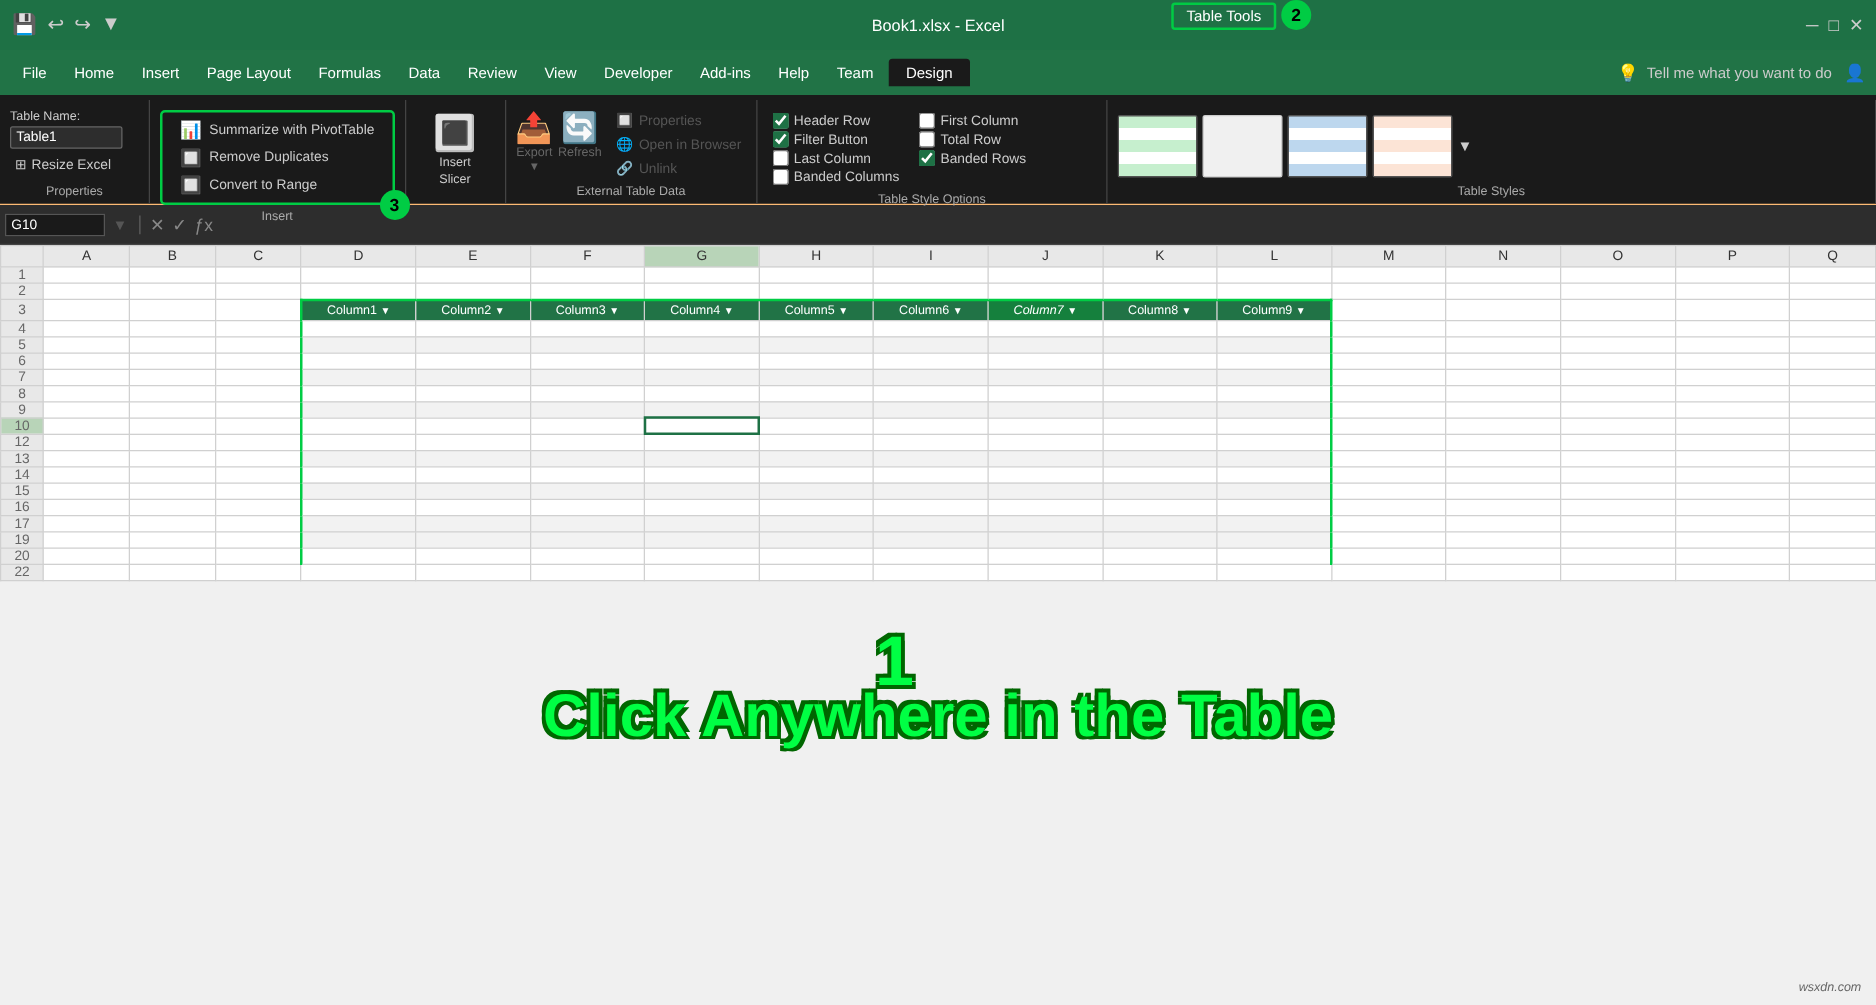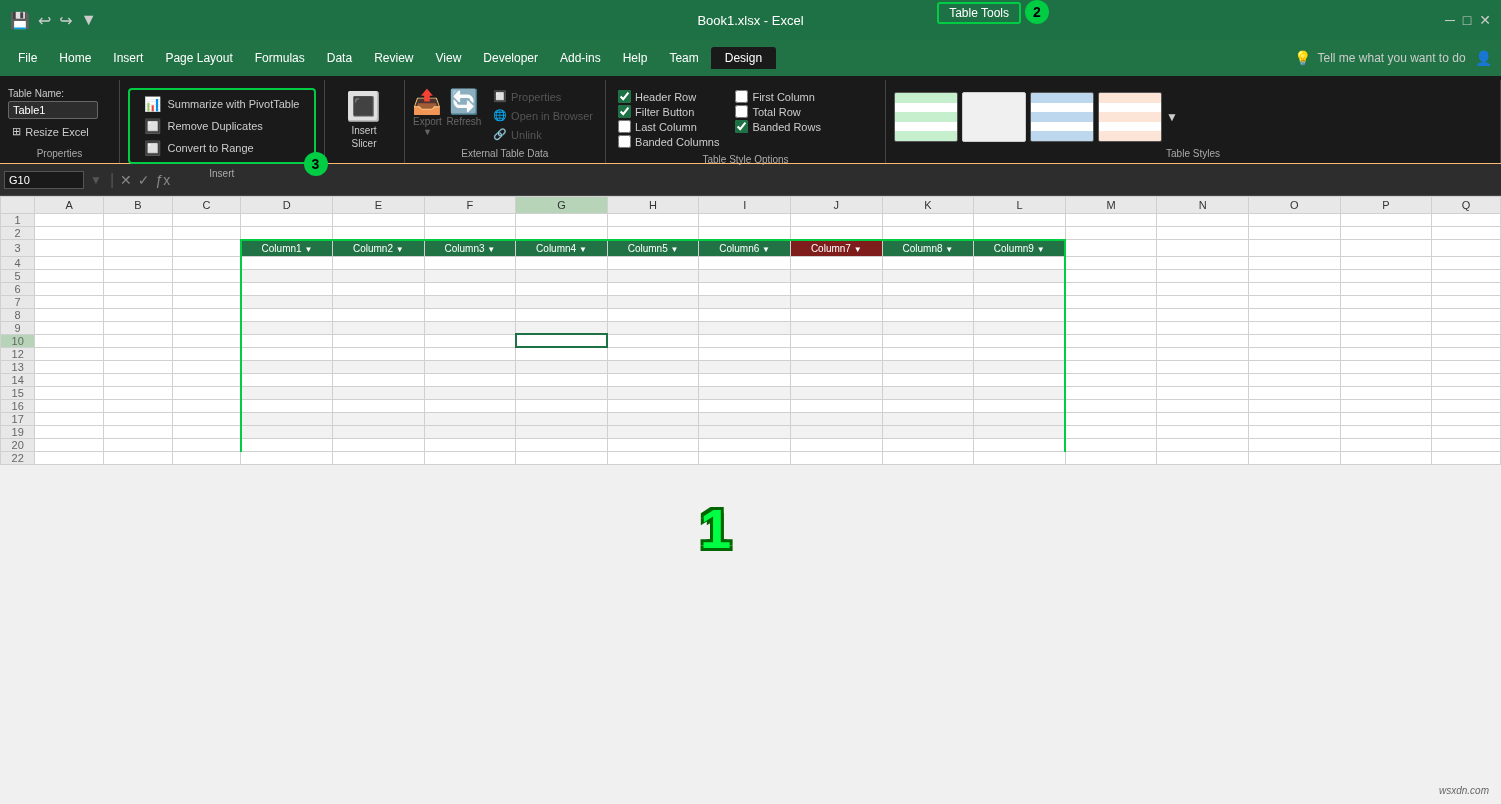--- a/index.html
+++ b/index.html
@@ -585,21 +585,21 @@
               <td class="row-num-col">3</td>
               <td style="background: rgb(255, 255, 255);"></td>
               <td style="background: rgb(255, 255, 255);"></td>
               <td style="background: rgb(255, 255, 255);"></td>
               <td style="background: rgb(33, 115, 70); color: white; font-size: 10px; padding: 2px 4px; border-top: 2px solid rgb(0, 204, 68); border-left: 2px solid rgb(0, 204, 68);">Column1 <span style="font-size:8px;">▼</span></td>
               <td style="background: rgb(33, 115, 70); color: white; font-size: 10px; padding: 2px 4px; border-top: 2px solid rgb(0, 204, 68);">Column2 <span style="font-size:8px;">▼</span></td>
               <td style="background: rgb(33, 115, 70); color: white; font-size: 10px; padding: 2px 4px; border-top: 2px solid rgb(0, 204, 68);">Column3 <span style="font-size:8px;">▼</span></td>
               <td style="background: rgb(33, 115, 70); color: white; font-size: 10px; padding: 2px 4px; border-top: 2px solid rgb(0, 204, 68);">Column4 <span style="font-size:8px;">▼</span></td>
               <td style="background: rgb(33, 115, 70); color: white; font-size: 10px; padding: 2px 4px; border-top: 2px solid rgb(0, 204, 68);">Column5 <span style="font-size:8px;">▼</span></td>
               <td style="background: rgb(33, 115, 70); color: white; font-size: 10px; padding: 2px 4px; border-top: 2px solid rgb(0, 204, 68);">Column6 <span style="font-size:8px;">▼</span></td>
-              <td style="background: #7f1d1d; color: white; font-size: 10px; padding: 2px 4px; border-top: 2px solid rgb(0, 204, 68);">Column7 <span style="font-size:8px;">▼</span></td>
+              <td style="background: #15803d; color: white; font-size: 10px; padding: 2px 4px; border-top: 2px solid rgb(0, 204, 68); font-style: italic;">Column7 <span style="font-size:8px;">▼</span></td>
               <td style="background: rgb(33, 115, 70); color: white; font-size: 10px; padding: 2px 4px; border-top: 2px solid rgb(0, 204, 68);">Column8 <span style="font-size:8px;">▼</span></td>
               <td style="background: rgb(33, 115, 70); color: white; font-size: 10px; padding: 2px 4px; border-top: 2px solid rgb(0, 204, 68); border-right: 2px solid rgb(0, 204, 68);">Column9 <span style="font-size:8px;">▼</span></td>
               <td style="background: rgb(255, 255, 255);"></td>
               <td style="background: rgb(255, 255, 255);"></td>
               <td style="background: rgb(255, 255, 255);"></td>
               <td style="background: rgb(255, 255, 255);"></td>
               <td style="background: rgb(255, 255, 255);"></td>
             </tr>
             <tr>
               <td class="row-num-col">4</td>
@@ -920,19 +920,20 @@
               <td style="background: rgb(255, 255, 255);"></td>
               <td style="background: rgb(255, 255, 255);"></td>
               <td style="background: rgb(255, 255, 255);"></td>
             </tr>
           </tbody>
       </table>
     </div>
 
     <div class="number-1" style="top:300px; left:700px;">1</div>
 
+    <div class="instruction-overlay" style="top:62%; left:50%; transform:translate(-50%,-50%);">Click Anywhere in the Table</div>
 
     <div class="appuals-watermark">
       <span>wsxdn.com</span>
     </div>
   </div>
 
 </div>
 
 </body></html>

